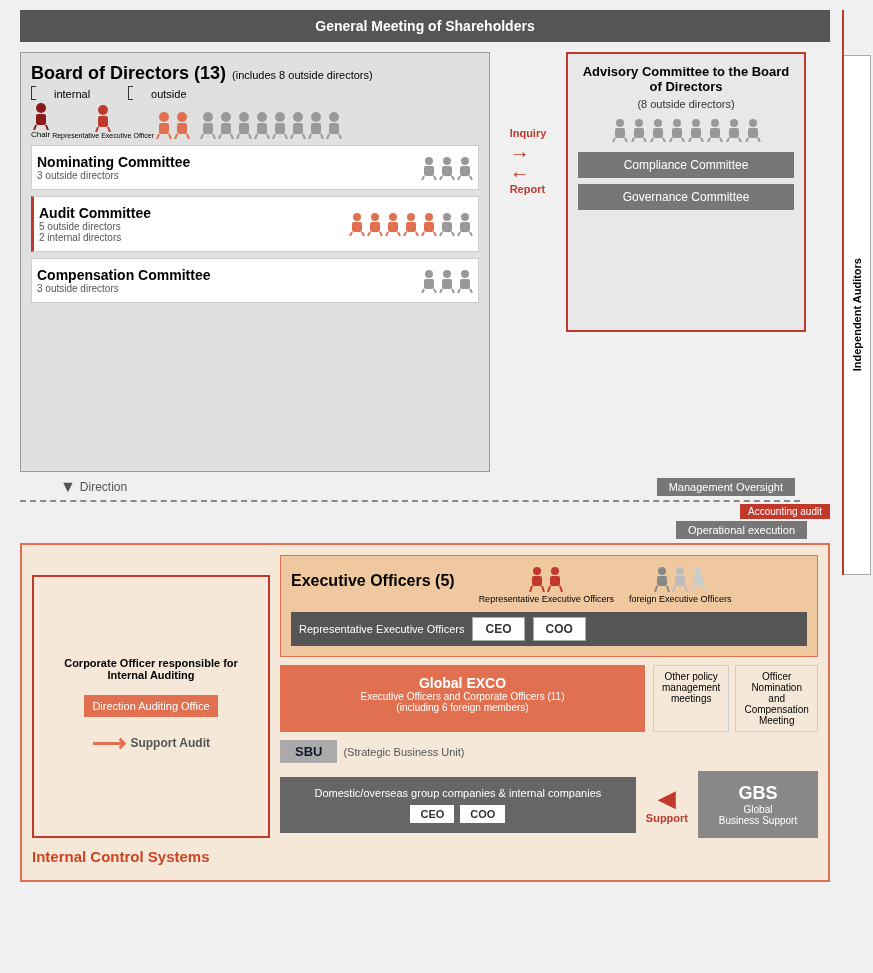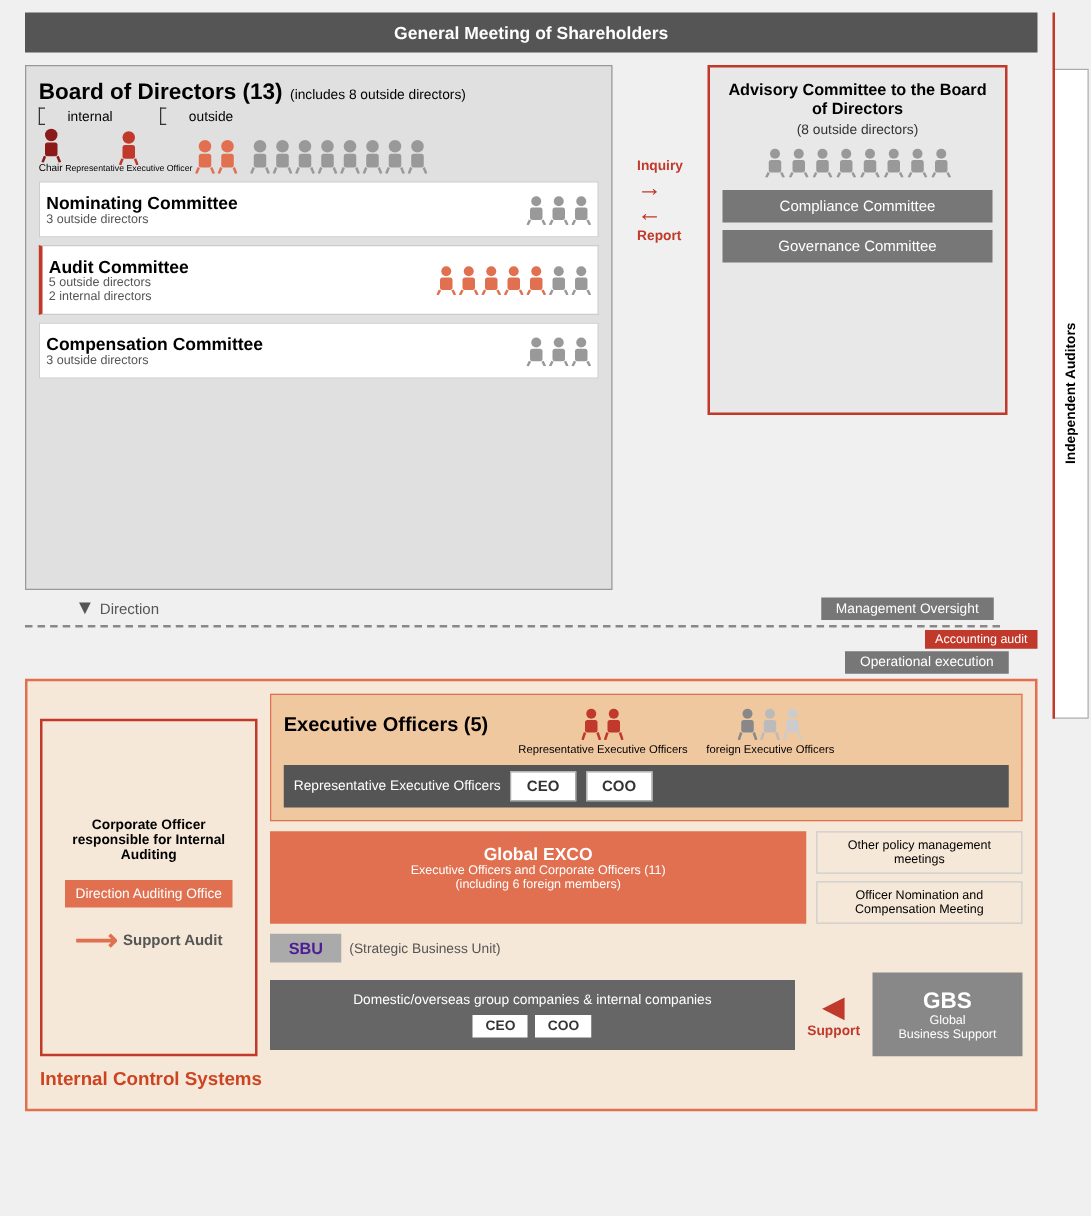--- a/index.html
+++ b/index.html
@@ -188,21 +188,21 @@
       font-size: 14px;
       font-weight: bold;
     }
 
     .global-exco-sub {
       font-size: 10px;
     }
 
     .policy-meetings-box {
       display: flex;
-      flex-direction: column;
+      flex-direction: row;
       gap: 6px;
       width: 165px;
     }
 
     .policy-box {
       background: #f5e8d8;
       border: 1px solid #ccc;
       padding: 5px 8px;
       font-size: 10px;
       text-align: center;
@@ -575,21 +575,21 @@
     <div style="background:#c0392b; color:white; padding:2px 8px; font-size:10px;">Accounting audit</div>
   </div>
   <div style="margin-left:10px; width:810px; display:flex; justify-content:flex-end; margin-bottom:4px;">
     <div style="background:#777; color:white; padding:3px 12px; font-size:11px; margin-right:23px;">Operational execution</div>
   </div>
 
   <div class="bottom-section">
 
     <div class="bottom-inner">
 
-      <div style="width:174px; display:flex; flex-direction:column; align-items:center; justify-content:center; padding:10px; background: #f5e8d8; border: 2px solid #c0392b; margin-top:20px; min-height:220px;">
+      <div style="width:238px; display:flex; flex-direction:column; align-items:center; justify-content:center; padding:10px; background: #f5e8d8; border: 2px solid #c0392b; margin-top:20px; min-height:220px;">
         <div style="font-size:11px; font-weight:bold; text-align:center; margin-bottom:10px;">Corporate Officer responsible for Internal Auditing</div>
         <div style="display:flex; align-items:center; gap:6px; margin-top:4px;">
           <div style="background:#e07050; color:white; font-size:11px; padding:5px 8px; text-align:center;">Direction Auditing Office</div>
         </div>
         <div style="margin-top:12px; display:flex; align-items:center; gap:4px;">
           <span style="font-size:24px; color:#e07050; font-weight:bold;">⟶</span>
           <span style="font-size:12px; font-weight:bold; color:#555;">Support Audit</span>
         </div>
       </div>
 
@@ -660,21 +660,21 @@
             <div class="global-exco-sub">(including 6 foreign members)</div>
           </div>
           <div class="policy-meetings-box">
             <div class="policy-box">Other policy management meetings</div>
             <div class="policy-box">Officer Nomination and Compensation Meeting</div>
           </div>
         </div>
 
         <div class="sbu-row">
           <div style="display:flex; align-items:center; gap:6px; margin-bottom:4px;">
-            <div style="background:#aaa; color:#4c1d95; display:inline-block; padding:4px 15px; font-size:13px; font-weight:bold;text-align:right;">SBU</div>
+            <div style="background:#aaa; color:#0f172a; display:inline-block; padding:4px 15px; font-size:13px; font-weight:bold;text-align:right;">SBU</div>
             <span style="font-size:11px; color:#555;">(Strategic Business Unit)</span>
           </div>
         </div>
 
         <div class="domestic-row">
           <div class="domestic-box">
             <div>Domestic/overseas group companies &amp; internal companies</div>
             <div class="domestic-ceo-coo">
               <div class="domestic-ceo-box">CEO</div>
               <div class="domestic-ceo-box">COO</div>

